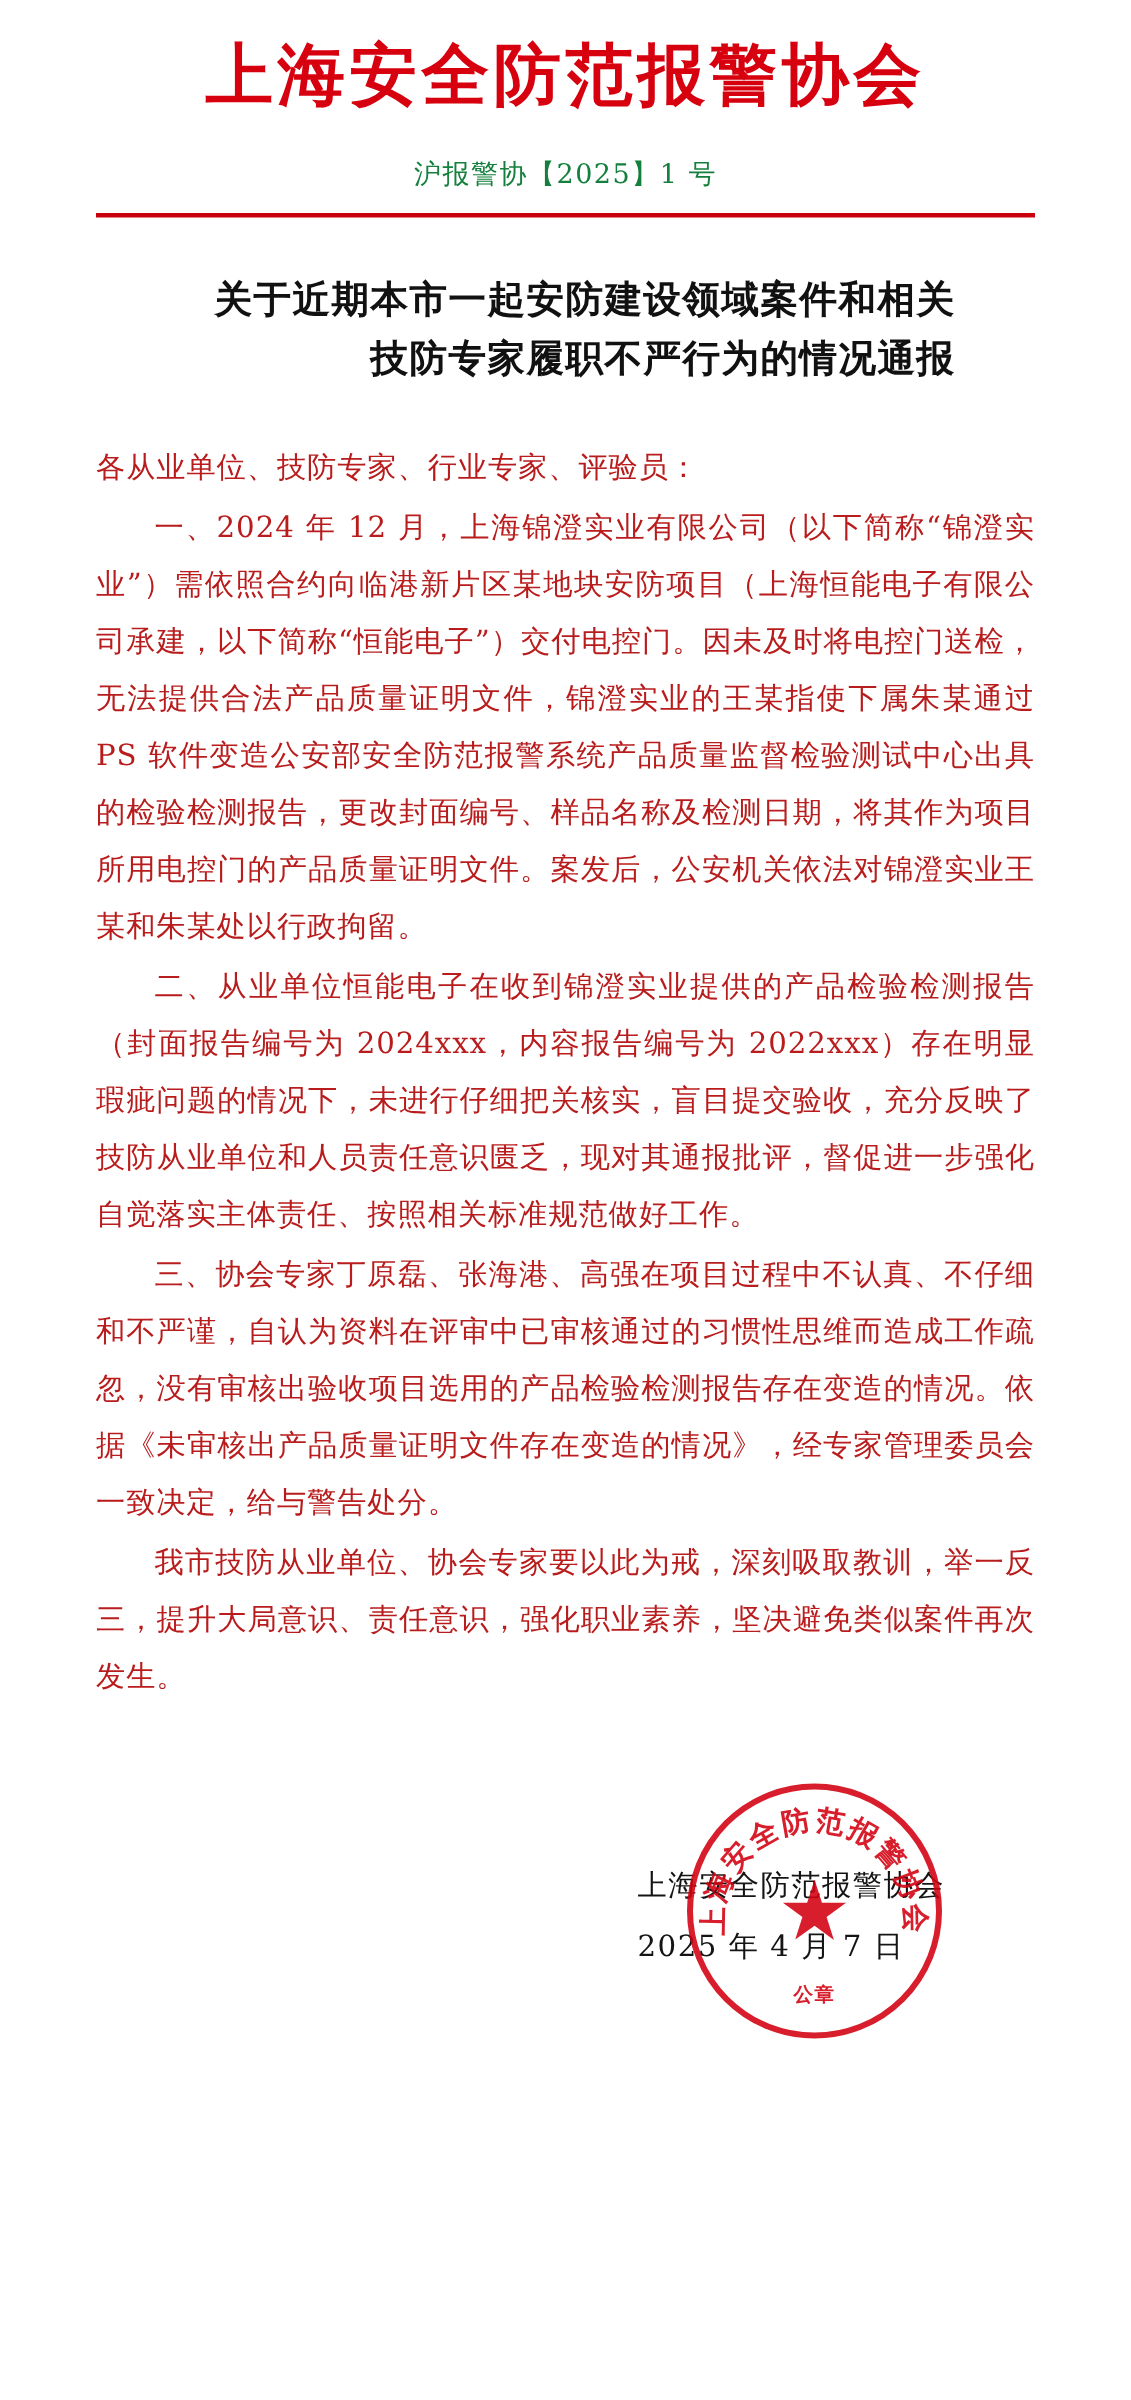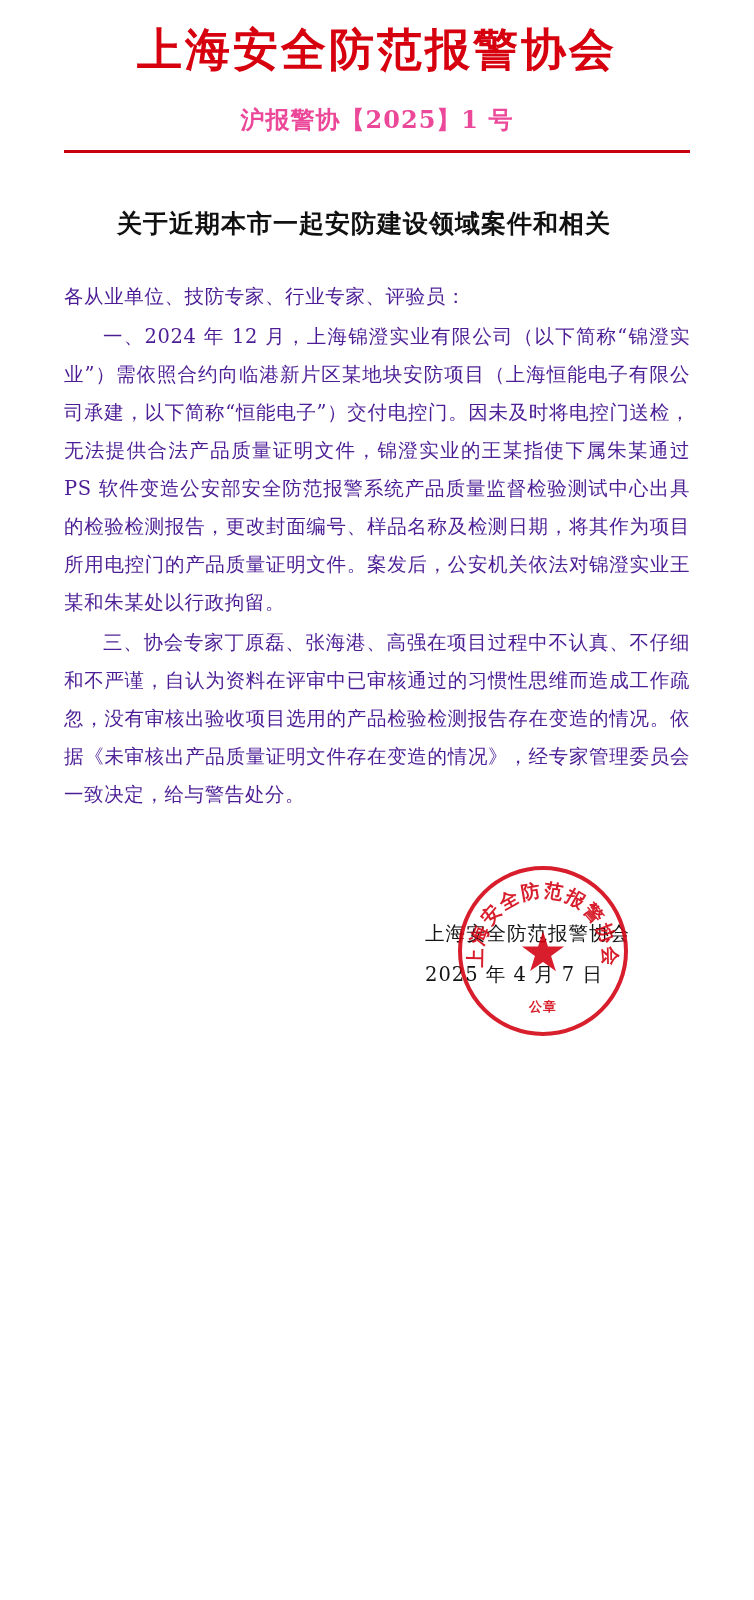--- a/index.html
+++ b/index.html
@@ -32,52 +32,51 @@
     color: #d6000f;
     font-family: "DejaVu Serif", "Liberation Serif", serif;
     font-weight: bold;
     font-size: 45px;
     letter-spacing: 3px;
     line-height: 1.25;
     white-space: nowrap;
   }
   .doc-number {
     margin-top: 26px;
-    font-size: 24px;
-    letter-spacing: 1px;
-    color: #ec4899;
-    font-family: "DejaVu Serif", "Liberation Serif", serif;
-    font-weight: bold;
+    font-size: 18px;
+    letter-spacing: 1px;
+    color: #15803d;
+    font-family: "DejaVu Serif", "Liberation Serif", serif;
   }
   .red-rule {
     margin-top: 14px;
     height: 3px;
     background: #c9000d;
     width: 100%;
   }
 
   
   .doc-title {
-    margin: 52px auto 0;
+    margin: 36px auto 0;
     width: 520px;
-    text-align: left;
+    text-align: right;
     font-size: 25px;
     font-weight: bold;
     line-height: 1.55;
     letter-spacing: 1px;
     color: #111;
   }
 
   
   .body-text {
     margin-top: 34px;
     font-size: 19.5px;
     line-height: 1.95;
     letter-spacing: 0.6px;
-    color: #4c1d95;
+    color: #b91c1c;
     text-align: justify;
     text-justify: inter-ideograph;
   }
   .body-text p {
     margin: 0 0 2px 0;
   }
   .p-indent {
     text-indent: 2em;
   }
   .p-flush {
@@ -158,26 +157,29 @@
 <div class="page">
 
   <div class="letterhead">
     <div class="org-title">上海安全防范报警协会</div>
     <div class="doc-number">沪报警协【2025】1 号</div>
     <div class="red-rule"></div>
   </div>
 
   <div class="doc-title">
     <div>关于近期本市一起安防建设领域案件和相关</div>
+    <div>技防专家履职不严行为的情况通报</div>
   </div>
 
   <div class="body-text">
     <p class="p-flush">各从业单位、技防专家、行业专家、评验员：</p>
     <p class="p-indent">一、2024 年 12 月，上海锦澄实业有限公司（以下简称“锦澄实业”）需依照合约向临港新片区某地块安防项目（上海恒能电子有限公司承建，以下简称“恒能电子”）交付电控门。因未及时将电控门送检，无法提供合法产品质量证明文件，锦澄实业的王某指使下属朱某通过 PS 软件变造公安部安全防范报警系统产品质量监督检验测试中心出具的检验检测报告，更改封面编号、样品名称及检测日期，将其作为项目所用电控门的产品质量证明文件。案发后，公安机关依法对锦澄实业王某和朱某处以行政拘留。</p>
+    <p class="p-indent">二、从业单位恒能电子在收到锦澄实业提供的产品检验检测报告（封面报告编号为 2024xxx，内容报告编号为 2022xxx）存在明显瑕疵问题的情况下，未进行仔细把关核实，盲目提交验收，充分反映了技防从业单位和人员责任意识匮乏，现对其通报批评，督促进一步强化自觉落实主体责任、按照相关标准规范做好工作。</p>
     <p class="p-indent">三、协会专家丁原磊、张海港、高强在项目过程中不认真、不仔细和不严谨，自认为资料在评审中已审核通过的习惯性思维而造成工作疏忽，没有审核出验收项目选用的产品检验检测报告存在变造的情况。依据《未审核出产品质量证明文件存在变造的情况》，经专家管理委员会一致决定，给与警告处分。</p>
+    <p class="p-indent">我市技防从业单位、协会专家要以此为戒，深刻吸取教训，举一反三，提升大局意识、责任意识，强化职业素养，坚决避免类似案件再次发生。</p>
   </div>
 
   <div class="sign-block">
     <div class="sign-lines">
       <div>上海安全防范报警协会</div>
       <div>2025 年 4 月 7 日</div>
     </div>
     <div class="seal">
       <div class="seal-inner">
         <svg class="seal-arc" viewBox="0 0 162 162">

